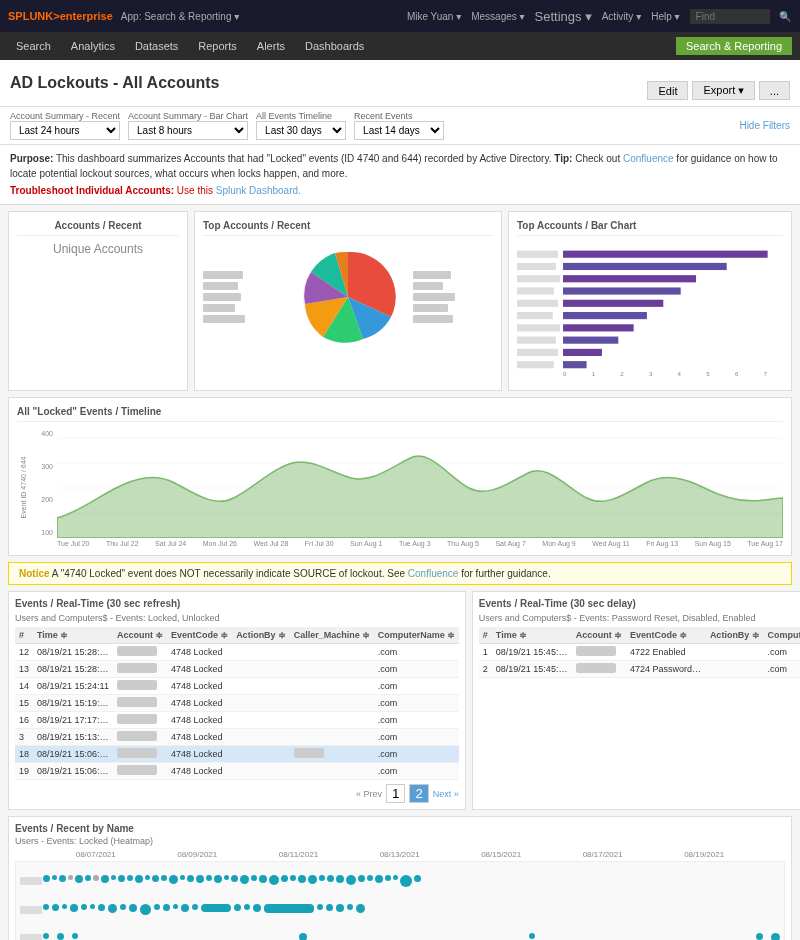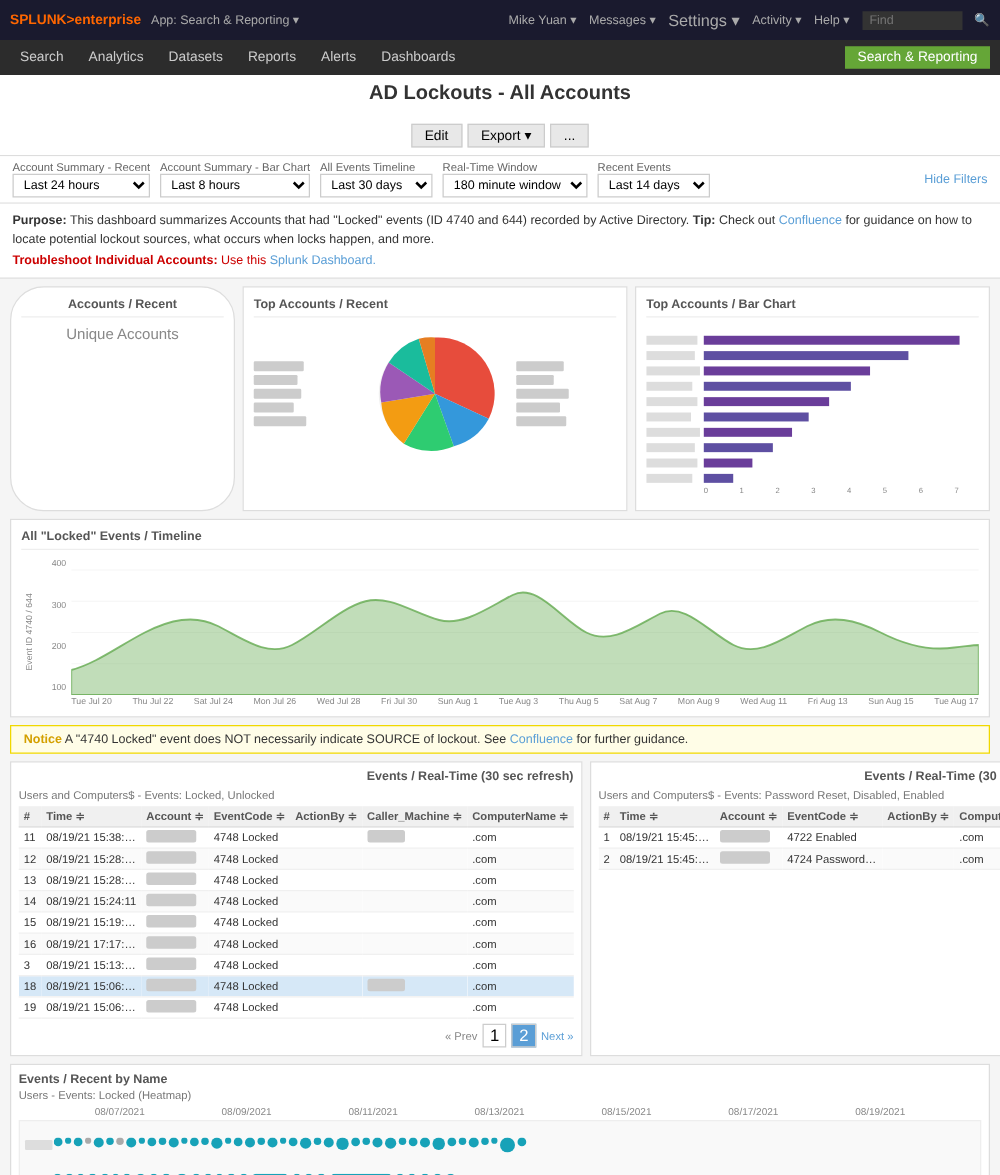--- a/index.html
+++ b/index.html
@@ -10,21 +10,21 @@
     .top-bar-right { margin-left: auto; display: flex; align-items: center; gap: 10px; }
     .top-bar-right span { color: #ccc; font-size: 10px; cursor: pointer; }
     .find-input { background: #333; border: none; color: #ccc; padding: 2px 6px; font-size: 10px; width: 80px; }
 
     
     .nav-bar { background: #2c2c2c; display: flex; align-items: center; height: 28px; padding: 0 8px; gap: 4px; }
     .nav-item { color: #ccc; font-size: 11px; cursor: pointer; padding: 4px 8px; }
     .search-reporting-btn { background: #65a637; color: white; padding: 3px 10px; font-size: 11px; border: none; cursor: pointer; margin-left: auto; }
 
     
-    .page-header { background: #fff; padding: 6px 10px; border-bottom: 1px solid #ddd; display: flex; align-items: center; justify-content: space-between; flex-direction: column; }
+    .page-header { background: #fff; padding: 6px 10px; border-bottom: 1px solid #ddd; display: flex; align-items: center; justify-content: space-between; }
     .page-title { font-size: 16px; font-weight: bold; color: #333; }
     .page-actions { display: flex; gap: 4px; margin-top: 15px; }
     .btn-sm { background: #e8e8e8; border: 1px solid #ccc; padding: 2px 10px; font-size: 11px; cursor: pointer; }
 
     
     .filters-row { background: #fff; padding: 4px 10px; border-bottom: 1px solid #ddd; display: flex; align-items: center; gap: 8px; flex-wrap: wrap; }
     .filter-group { display: flex; flex-direction: column; }
     .filter-label { font-size: 9px; color: #666; }
     .filter-select { border: 1px solid #ccc; padding: 2px 4px; font-size: 10px; background: #fff; min-width: 90px; cursor: pointer; }
     .hide-filters-btn { margin-left: auto; color: #5a9ed6; font-size: 10px; cursor: pointer; }
@@ -35,41 +35,41 @@
     .troubleshoot-line { color: #c00; font-size: 10px; margin-top: 2px; }
 
     
     .main-content { padding: 6px 8px; }
 
     
     .top-panels { display: flex; gap: 6px; margin-bottom: 6px; }
     .panel { background: #fff; border: 1px solid #ddd; padding: 8px; }
     .panel-title { font-size: 10px; font-weight: bold; color: #555; margin-bottom: 6px; border-bottom: 1px solid #eee; padding-bottom: 4px; }
 
-    .panel-accounts { flex: 1; min-width: 180px; text-align: center; border-radius: 27px; }
+    .panel-accounts { flex: 1; min-width: 180px; text-align: center; }
     .big-number { font-size: 56px; font-weight: bold; color: #f8c400; line-height: 1; margin: 10px 0; }
     .unique-label { font-size: 12px; color: #888; }
 
     .panel-top-recent { flex: 1.4; }
     .panel-bar-chart { flex: 1.6; }
 
     
     .pie-container { display: flex; align-items: center; justify-content: center; gap: 10px; }
 
     
     .timeline-panel { background: #fff; border: 1px solid #ddd; padding: 8px; margin-bottom: 6px; }
 
     
     .notice-box { background: #fffde7; border: 1px solid #f0d800; padding: 5px 10px; margin-bottom: 6px; font-size: 10px; }
     .notice-label { font-weight: bold; color: #d4a000; }
 
     
     .events-row { display: flex; gap: 6px; margin-bottom: 6px; }
     .events-panel { background: #fff; border: 1px solid #ddd; padding: 6px; flex: 1; }
-    .events-panel-title { font-size: 10px; font-weight: bold; color: #555; margin-bottom: 4px; text-align: right; }
+    .events-panel-title { font-size: 10px; font-weight: bold; color: #555; margin-bottom: 4px; }
     .events-subtitle { font-size: 9px; color: #777; margin-bottom: 4px; }
 
     
     table { width: 100%; border-collapse: collapse; font-size: 9px; }
     thead tr { background: #f0f0f0; }
     th { padding: 3px 4px; text-align: left; border-bottom: 1px solid #ddd; font-size: 9px; color: #555; white-space: nowrap; }
     td { padding: 2px 4px; border-bottom: 1px solid #f0f0f0; white-space: nowrap; overflow: hidden; max-width: 80px; text-overflow: ellipsis; }
     tr:nth-child(even) td { background: #fafafa; }
     .row-selected td { background: #d6e8f7 !important; }
 
@@ -133,26 +133,20 @@
   <div class="filter-group">
     <span class="filter-label">Account Summary - Bar Chart</span>
     <select class="filter-select">
       <option>Last 8 hours</option>
     </select>
   </div>
   <div class="filter-group">
     <span class="filter-label">All Events Timeline</span>
     <select class="filter-select">
       <option>Last 30 days</option>
-    </select>
-  </div>
-  <div class="filter-group">
-    <span class="filter-label">Real-Time Window</span>
-    <select class="filter-select">
-      <option>180 minute window</option>
     </select>
   </div>
   <div class="filter-group">
     <span class="filter-label">Recent Events</span>
     <select class="filter-select">
       <option>Last 14 days</option>
     </select>
   </div>
   <span class="hide-filters-btn">Hide Filters</span>
 </div>
@@ -337,29 +331,20 @@
             <th>Time ≑</th>
             <th>Account ≑</th>
             <th>EventCode ≑</th>
             <th>ActionBy ≑</th>
             <th>Caller_Machine ≑</th>
             <th>ComputerName ≑</th>
           </tr>
         </thead>
         <tbody>
           <tr>
-              <td>11</td>
-              <td>08/19/21 15:38:20</td>
-              <td><span class="gray-bar" style="width:40px;"></span></td>
-              <td>4748 Locked</td>
-              <td></td>
-              <td><span class="gray-bar" style="width:30px;"></span></td>
-              <td>.com</td>
-            </tr>
-          <tr>
               <td>12</td>
               <td>08/19/21 15:28:21</td>
               <td><span class="gray-bar" style="width:40px;"></span></td>
               <td>4748 Locked</td>
               <td></td>
               <td></td>
               <td>.com</td>
             </tr>
           <tr>
               <td>13</td>

